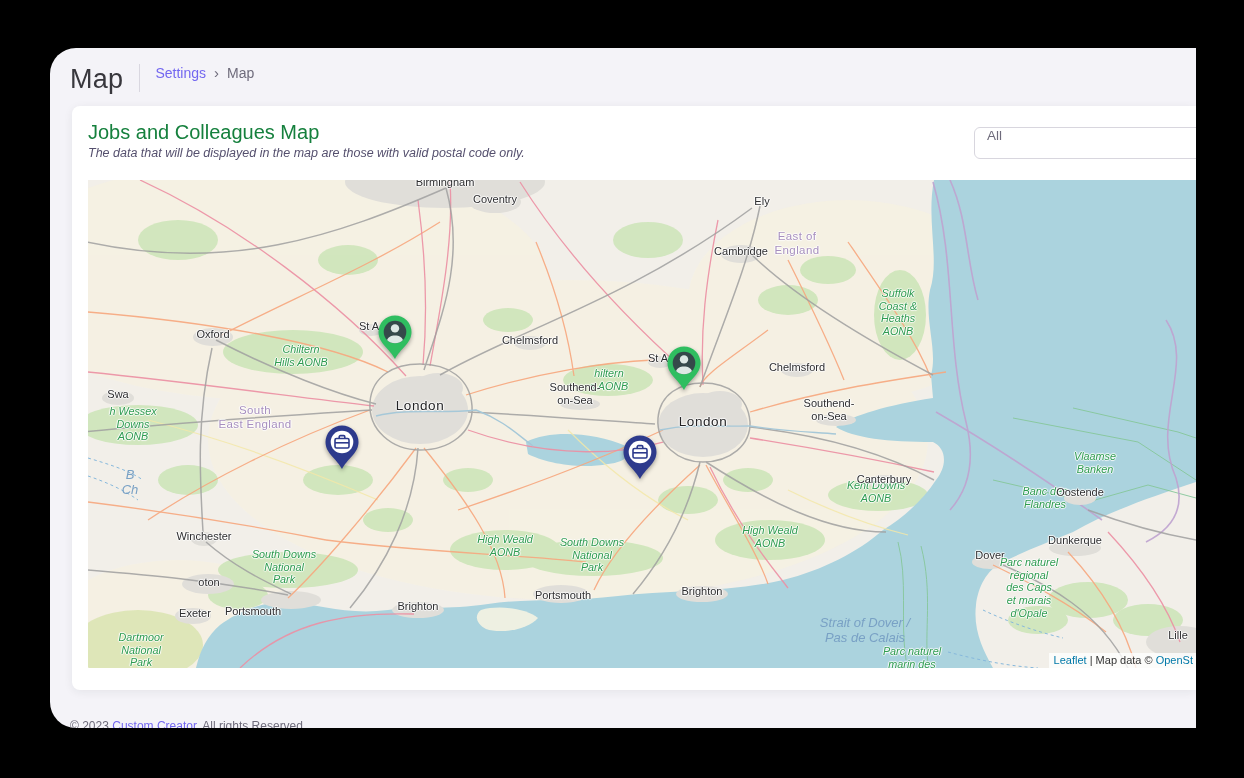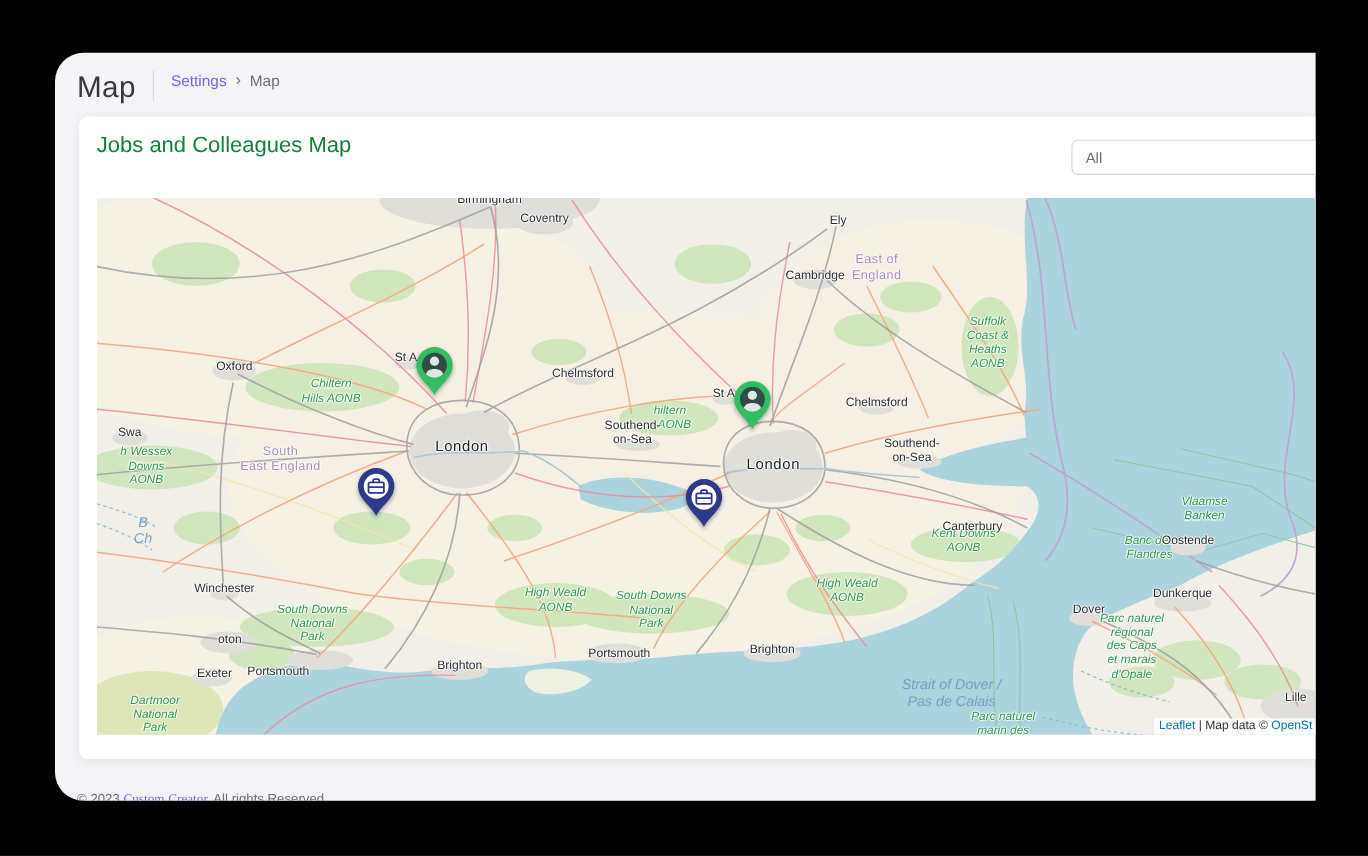--- a/index.html
+++ b/index.html
@@ -14,21 +14,21 @@
   .v-divider{width:1px;height:28px;background:#d9d7e0;margin:0 15px 0 16px;}
   .crumb-link{font-size:14px;color:#7367f0;cursor:pointer;}
   .crumb-sep{font-size:15px;color:#6e6b7b;margin:0 8px;}
   .crumb-current{font-size:14px;color:#6e6b7b;}
 
   .card{position:absolute;left:22px;top:58px;width:1124px;height:584px;background:#fff;
         border-radius:8px 0 0 8px;box-shadow:0 2px 10px rgba(34,41,47,.07);overflow:hidden;}
   .card-heading{position:absolute;left:16px;top:15px;font-size:20px;font-weight:500;color:#15803d;}
   .card-sub{position:absolute;left:16px;top:40px;font-size:12.5px;font-style:italic;color:#55506e;}
   .filter{position:absolute;left:902px;top:21px;width:250px;height:32px;border:1px solid #d8d6de;
-          border-radius:6px;background:#fff;display:flex;align-items:center;padding-left:12px;
+          border-radius:6px;background:#fff;display:flex;align-items:flex-start;padding-left:12px;
           font-size:13.5px;color:#6e6b7b;box-sizing:border-box;cursor:pointer;}
 
   .map{position:absolute;left:16px;top:74px;width:1108px;height:488px;background:#f2efe9;overflow:hidden;}
   .map svg.tiles{position:absolute;left:0;top:0;}
 
   .map-label{position:absolute;transform:translate(-50%,-50%);text-align:center;line-height:1.18;
              pointer-events:none;white-space:nowrap;}
   .map-label span{display:block;}
   .map-label.city{font-size:11px;color:#2e2e30;
       text-shadow:-1px 0 1px #fff,1px 0 1px #fff,0 -1px 1px #fff,0 1px 1px #fff;}
@@ -40,40 +40,41 @@
   .map-label.sea-label{font-size:13px;font-style:italic;color:#79a1c5;}
 
   .map-marker{position:absolute;width:40px;height:50px;margin-left:-20px;margin-top:-20px;
               filter:drop-shadow(0 2px 2px rgba(0,0,0,.35));cursor:pointer;}
 
   .attribution{position:absolute;right:0;bottom:0;background:rgba(255,255,255,.78);
                font-size:11px;color:#333;padding:1px 3px 2px 5px;white-space:nowrap;}
   .attribution .maplink{color:#0078A8;cursor:pointer;}
 
   .footer{position:absolute;left:20px;top:671px;font-size:12px;color:#6e6b7b;white-space:nowrap;}
-  .footer .brand{color:#7367f0;cursor:pointer;font-family:Liberation Serif, serif;}
+  .footer .brand{color:#7367f0;cursor:pointer;}
 </style>
 </head>
 <body>
 
 <div class="stage">
   <div class="panel">
 
     <div class="header">
       <div class="page-title">Map</div>
       <div class="v-divider"></div>
       <div class="breadcrumb" style="display:flex;align-items:center;">
         <span class="crumb-link">Settings</span>
         <span class="crumb-sep">›</span>
         <span class="crumb-current">Map</span>
       </div>
     </div>
 
     <div class="card">
       <div class="card-heading">Jobs and Colleagues Map</div>
+      <div class="card-sub">The data that will be displayed in the map are those with valid postal code only.</div>
       <div class="filter">
         <span>All</span>
       </div>
 
       <div class="map">
         <svg class="tiles" width="1108" height="488" viewBox="0 0 1108 488">
 
           <rect x="0" y="0" width="1108" height="488" fill="#f2efe9"></rect>
 
           <g opacity="0.55" fill="#f8f2df">

